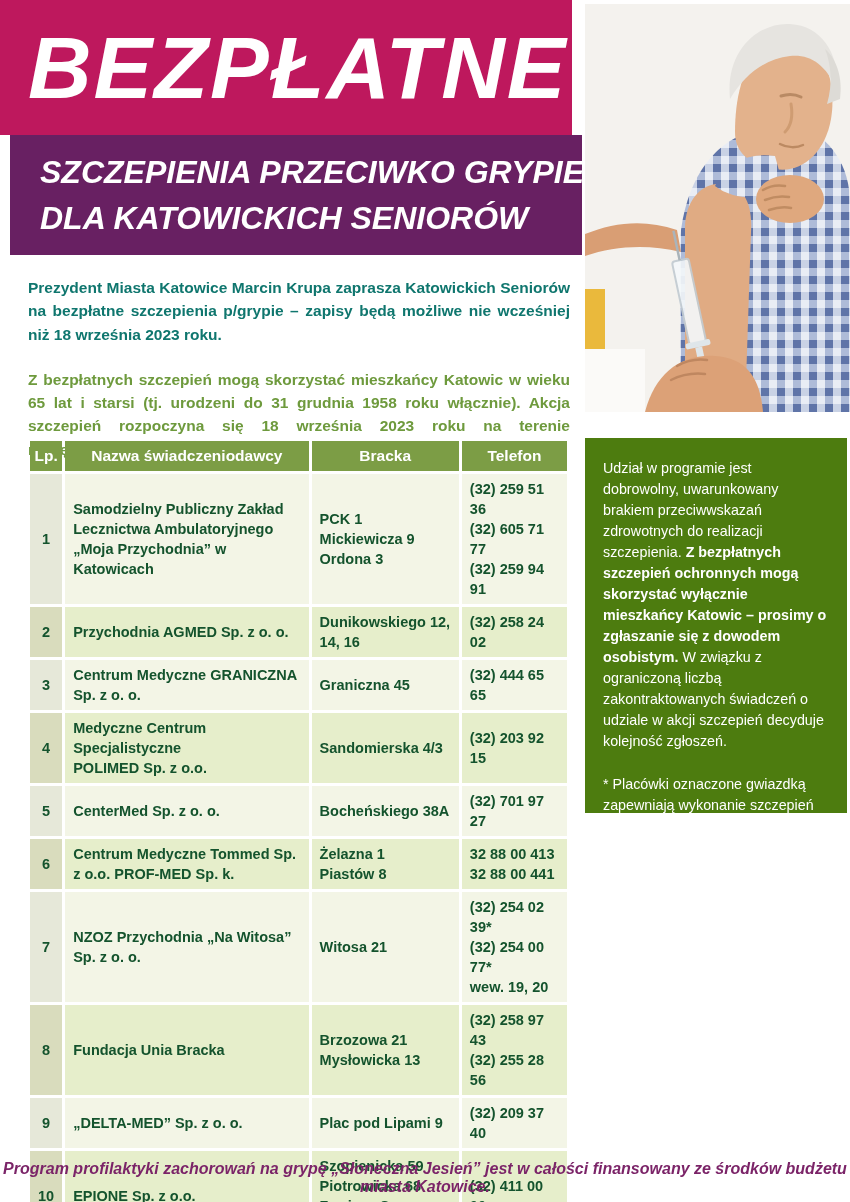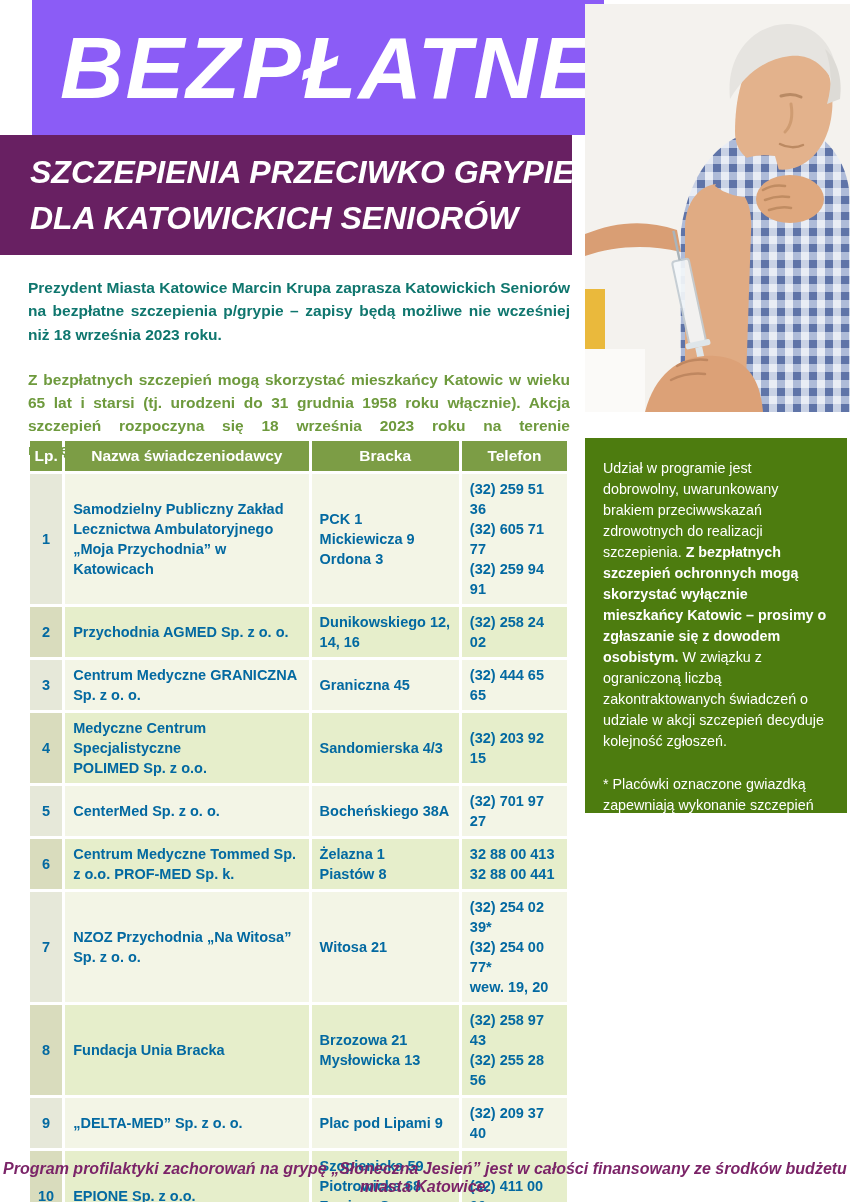--- a/index.html
+++ b/index.html
@@ -3,40 +3,40 @@
 <meta charset="utf-8">
 <style>
   html,body{margin:0;padding:0;background:#fff;}
   .page{position:relative;width:850px;height:1202px;background:#fff;overflow:hidden;
         font-family:"Liberation Sans", sans-serif;}
 
   
   .banner-green{position:absolute;left:0;top:0;width:572px;height:135px;display:flex;align-items:center;}
   .banner-green h1{margin:0 0 0 28px;color:#fff;font-style:italic;font-weight:bold;
                    font-size:88px;letter-spacing:2px;line-height:1;white-space:nowrap;}
-  .banner-purple{position:absolute;left:0;top:135px;width:572px;height:120px;
+  .banner-purple{position:absolute;left:10px;top:135px;width:572px;height:120px;
                  display:flex;flex-direction:column;justify-content:center;gap:6px;}
   .banner-purple .sub{margin:0 0 0 30px;color:#fff;font-style:italic;font-weight:bold;
                       font-size:32px;line-height:1.25;white-space:nowrap;}
 
   
   .photo{position:absolute;left:585px;top:4px;width:265px;height:408px;overflow:hidden;}
 
   
   .intro{position:absolute;left:28px;top:276px;width:542px;}
   .intro p{margin:0;font-weight:bold;font-size:15.5px;line-height:1.5;text-align:justify;}
   .intro .p1{color:#0f766e;margin-bottom:22px;}
   .intro .p2{color:#6e9a3d;}
 
   
   .tbl-wrap{position:absolute;left:27px;top:438px;width:543px;}
   table.providers{border-collapse:separate;border-spacing:3px;width:543px;}
   table.providers th{background:#7c9d45;color:#fff;font-weight:bold;font-size:15.5px;
                      padding:6px 4px;text-align:center;}
-  table.providers td{font-size:14.5px;font-weight:bold;color:#0369a1;vertical-align:middle;
+  table.providers td{font-size:14.5px;font-weight:bold;color:#14532d;vertical-align:middle;
                      padding:5px 8px;white-space:pre-line;line-height:1.38;}
   td.lp{text-align:center;padding:5px 2px;}
   col.c-lp{width:27px;} col.c-name{width:243px;} col.c-street{width:147px;} col.c-phone{width:105px;}
   tbody tr:nth-child(odd) td{background:#f3f5e6;}
   tbody tr:nth-child(odd) td.lp{background:#e6e8d9;}
   tbody tr:nth-child(even) td{background:#e6eecb;}
   tbody tr:nth-child(even) td.lp{background:#d9dcbd;}
 
   
   .sidebar{position:absolute;left:585px;top:438px;width:262px;height:375px;background:#7d9e4c;
@@ -57,21 +57,21 @@
 
   
   .footer{position:absolute;left:0;top:1160px;width:850px;text-align:center;
           color:#7b2468;font-style:italic;font-weight:bold;font-size:16px;}
 </style>
 </head>
 <body>
 
 <div class="page">
 
-  <div class="banner-green" id="banner-green" style="background: #8b5cf6; margin-left: 32px;">
+  <div class="banner-green" id="banner-green" style="background: #be185d;">
     <h1>BEZPŁATNE</h1>
   </div>
 
   <div class="banner-purple" id="banner-purple" style="background: rgb(104, 32, 98);">
     <div class="sub">SZCZEPIENIA PRZECIWKO GRYPIE</div>
     <div class="sub">DLA KATOWICKICH SENIORÓW</div>
   </div>
 
   <div class="photo">
     <svg width="265" height="408" viewBox="0 0 265 408" xmlns="http://www.w3.org/2000/svg">

